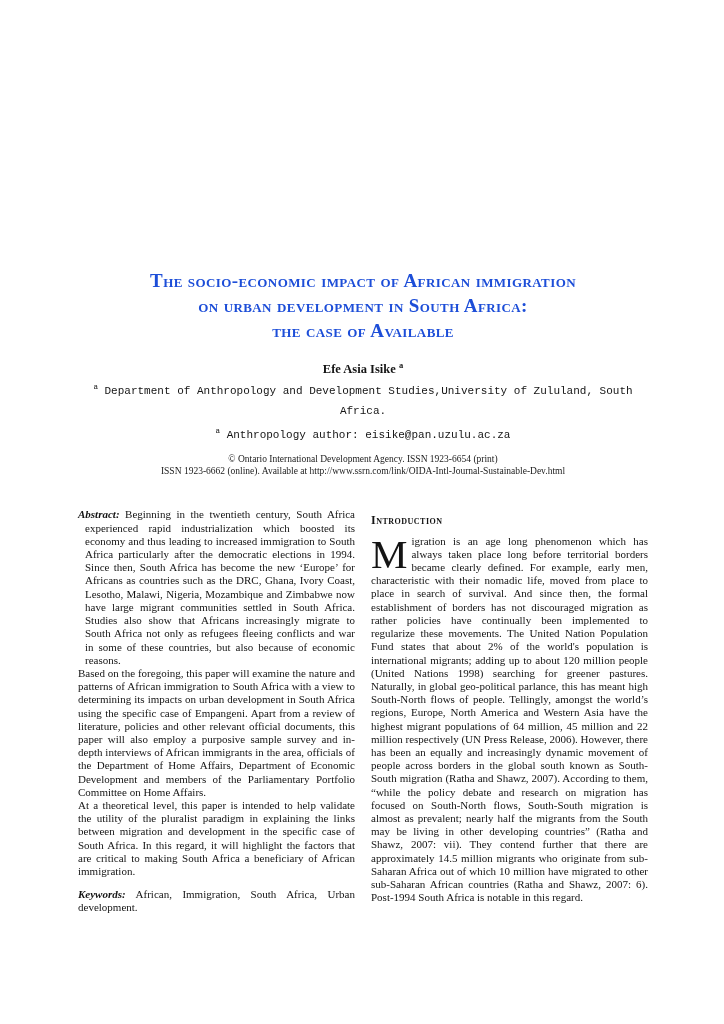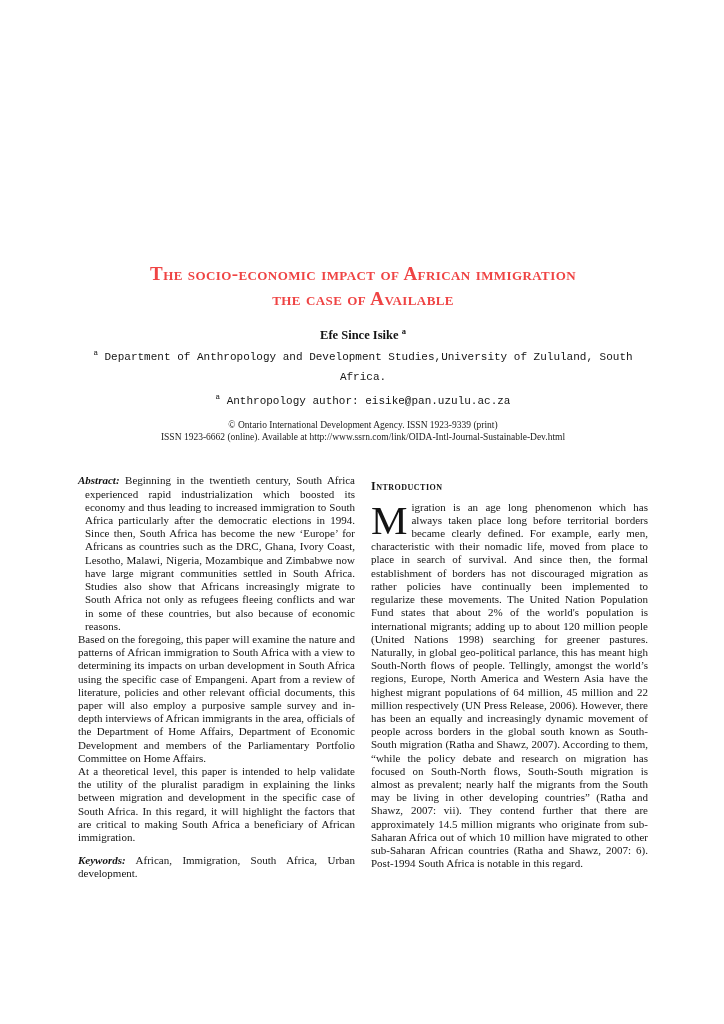--- a/index.html
+++ b/index.html
@@ -11,27 +11,27 @@
     color: #141414;
     font-family: "Liberation Serif", "DejaVu Serif", serif;
     overflow: hidden;
   }
   .content {
     padding: 253px 76px 0 78px;
   }
   
   .title-block { text-align: center; }
   .paper-title {
-    margin: 8px;
+    margin: 15px;
     font-size: 19px;
     font-weight: bold;
     font-variant: small-caps;
     letter-spacing: 0.4px;
     line-height: 25px;
-    color: #ef4444;
+    color: #1d4ed8;
   }
   .author-line {
     margin-top: 13px;
     font-size: 12.5px;
     font-weight: bold;
     line-height: 15px;
   }
   .author-line sup { font-size: 8.5px; }
   .affil-line {
     font-size: 11px;
@@ -78,40 +78,41 @@
 </style>
 </head>
 <body>
 
 <div class="page">
   <div class="content">
 
     <header class="title-block">
       <h1 class="paper-title">
         <div>The socio-economic impact of African immigration</div>
+        <div>on urban development in South Africa:</div>
         <div>the case of Available</div>
       </h1>
 
       <div class="author-line">
-        <span>Efe Since Isike</span>
+        <span>Efe Asia Isike</span>
         <sup>a</sup>
       </div>
 
       <div class="affil-line">
         <sup>a</sup>
         <span>Department of Anthropology and Development Studies,University of Zululand, South Africa.</span>
       </div>
 
       <div class="affil-line">
         <sup>a</sup>
         <span>Anthropology author: eisike@pan.uzulu.ac.za</span>
       </div>
 
       <div class="copyright-block">
-        <div>© Ontario International Development Agency. ISSN 1923-9339 (print)</div>
+        <div>© Ontario International Development Agency. ISSN 1923-6654 (print)</div>
         <div>ISSN 1923-6662 (online). Available at http://www.ssrn.com/link/OIDA-Intl-Journal-Sustainable-Dev.html</div>
       </div>
     </header>
 
     <div class="columns">
 
       <section class="col">
         <p class="hang"><span class="bi">Abstract:</span> <span>Beginning in the twentieth century, South Africa experienced rapid industrialization which boosted its economy and thus leading to increased immigration to South Africa particularly after the democratic elections in 1994. Since then, South Africa has become the new ‘Europe’ for Africans as countries such as the DRC, Ghana, Ivory Coast, Lesotho, Malawi, Nigeria, Mozambique and Zimbabwe now have large migrant communities settled in South Africa. Studies also show that Africans increasingly migrate to South Africa not only as refugees fleeing conflicts and war in some of these countries, but also because of economic reasons.</span></p>
         <p>Based on the foregoing, this paper will examine the nature and patterns of African immigration to South Africa with a view to determining its impacts on urban development in South Africa using the specific case of Empangeni. Apart from a review of literature, policies and other relevant official documents, this paper will also employ a purposive sample survey and in-depth interviews of African immigrants in the area, officials of the Department of Home Affairs, Department of Economic Development and members of the Parliamentary Portfolio Committee on Home Affairs.</p>
         <p>At a theoretical level, this paper is intended to help validate the utility of the pluralist paradigm in explaining the links between migration and development in the specific case of South Africa. In this regard, it will highlight the factors that are critical to making South Africa a beneficiary of African immigration.</p>

